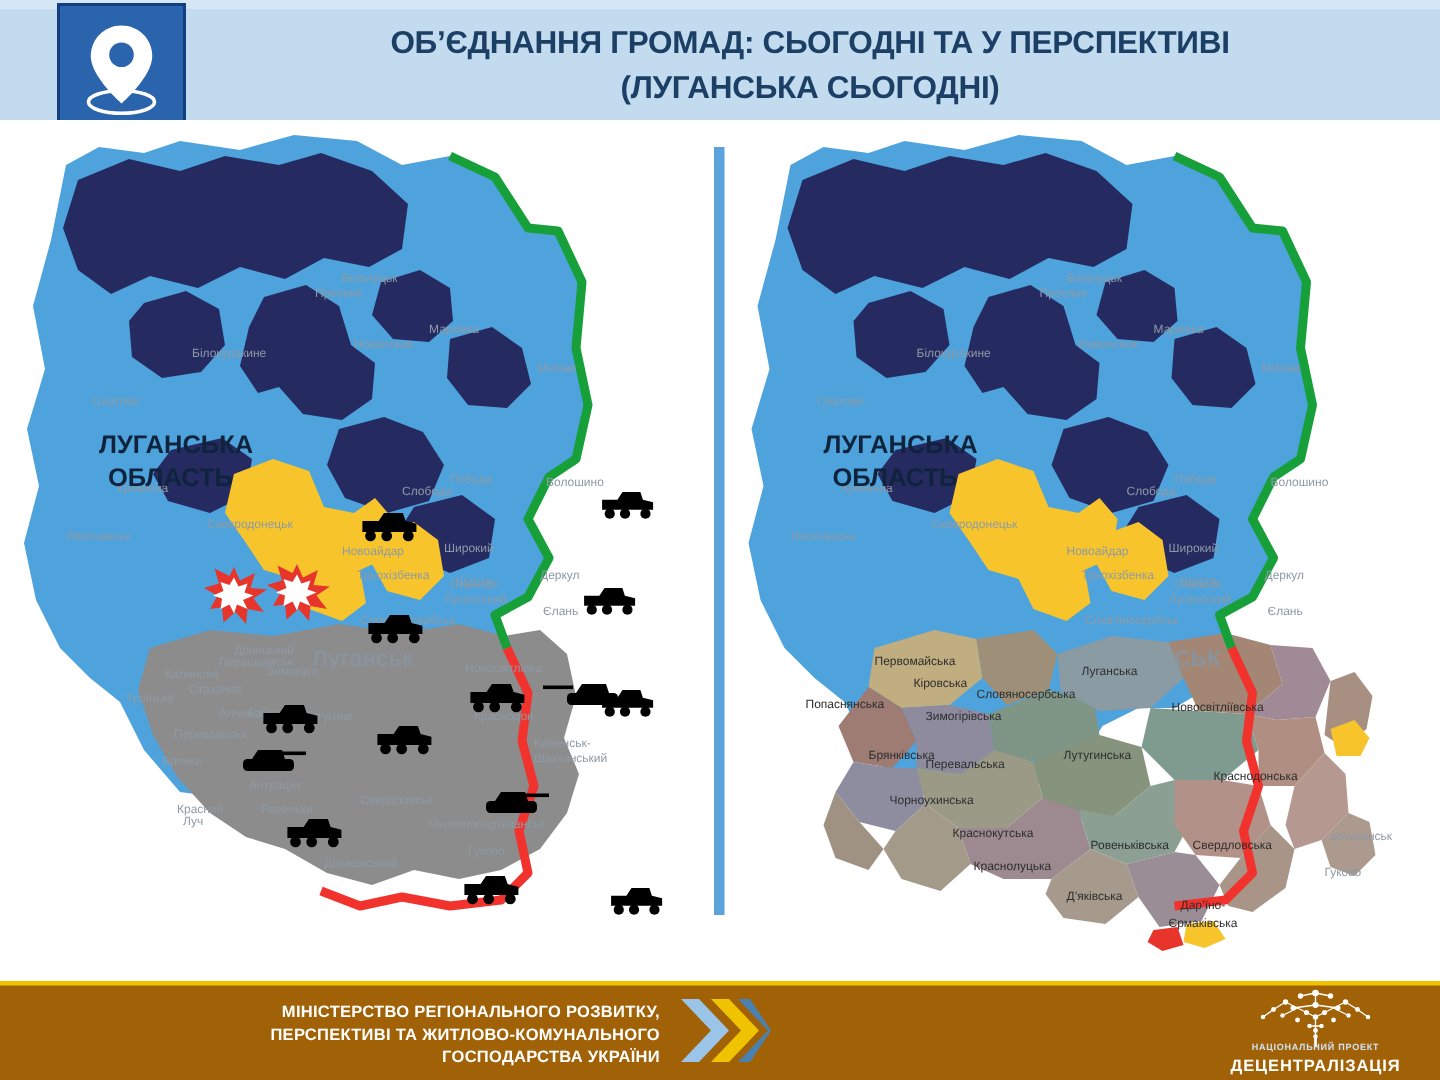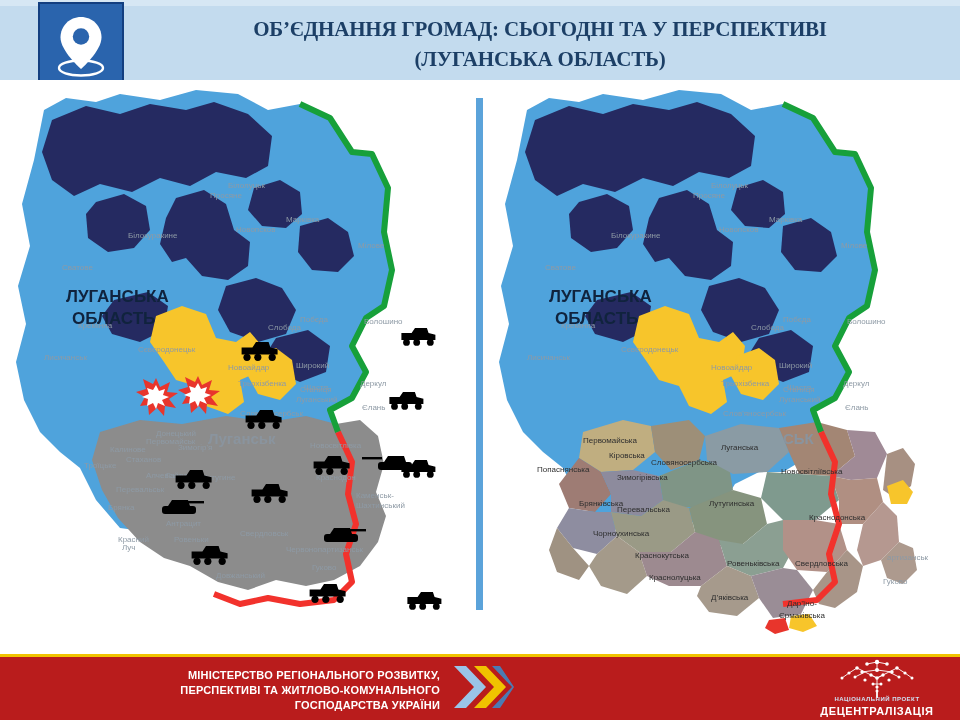--- a/index.html
+++ b/index.html
@@ -26,26 +26,26 @@
     position:absolute;left:38px;top:2px;width:86px;height:88px;
     background:#2a64ad;border:2px solid #133f80;box-sizing:border-box;
   }
   .pin-svg{position:absolute;left:50%;top:50%;transform:translate(-50%,-50%);}
   .title{
     position:absolute;left:150px;top:14px;width:780px;
     text-align:center;color:#1c3f66;
     font-weight:bold;font-size:21px;line-height:30px;
     letter-spacing:-0.2px;
   }
-  .title .ln{display:block;font-family:Liberation Serif, serif;}
+  .title .ln{display:block;}
 
   
   .footer{
     position:absolute;left:0;bottom:0;width:960px;height:66px;
-    background:#b91c1c;
+    background:#a16207;
   }
   .footer-rule{
     position:absolute;left:0;top:0;width:960px;height:3px;background:#f0c300;
   }
   .min-text{
     position:absolute;left:20px;top:14px;width:420px;
     text-align:right;color:#ffffff;font-weight:bold;
     font-size:11px;line-height:15px;letter-spacing:0.2px;
   }
   .chev{position:absolute;left:452px;top:10px;}
@@ -83,21 +83,21 @@
     <div class="logo-box">
       <svg class="pin-svg" width="62" height="66" viewBox="0 0 62 66">
         <path d="M31 4 C19.5 4 10.5 13 10.5 24.5 C10.5 38 31 56 31 56 C31 56 51.5 38 51.5 24.5 C51.5 13 42.5 4 31 4 Z" fill="#ffffff"></path>
         <circle cx="31" cy="23.5" r="8.2" fill="#2a64ad"></circle>
         <ellipse cx="31" cy="55" rx="22" ry="7.5" fill="none" stroke="#ffffff" stroke-width="2.4"></ellipse>
       </svg>
     </div>
 
     <div class="title">
       <span class="ln">ОБ’ЄДНАННЯ ГРОМАД: СЬОГОДНІ ТА У ПЕРСПЕКТИВІ</span>
-      <span class="ln">(ЛУГАНСЬКА ОБЛАСТЬ)</span>
+      <span class="ln">(ЛУГАНСЬКА СЬОГОДНІ)</span>
     </div>
 
     <div class="header-strip-bot"></div>
   </div>
 
   <div class="maps">
 
     <div class="map map-left">
       <svg width="476" height="560" viewBox="0 0 476 560">
 

